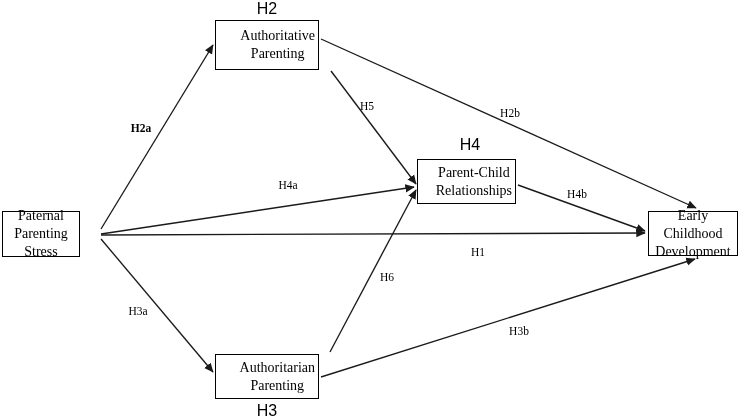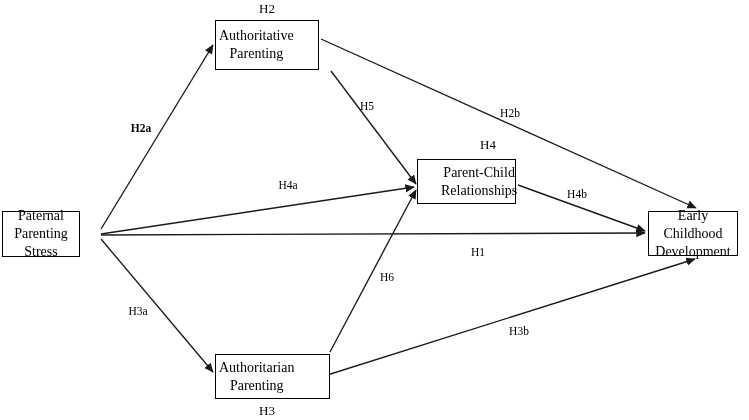--- a/index.html
+++ b/index.html
@@ -22,43 +22,43 @@
     width: 749px;
     height: 420px;
   }
   .node-box {
     position: absolute;
     box-sizing: border-box;
     border: 1px solid #000000;
     background: #ffffff;
     display: flex;
     align-items: center;
-    justify-content: flex-start;
+    justify-content: flex-end;
     text-align: center;
   }
   .node-label {
     font-family: "Liberation Serif", "DejaVu Serif", serif;
     font-size: 14px;
     line-height: 18px;
     color: #000000;
     padding: 0 3px;
     white-space: pre-line;
   }
   .edge-label {
     position: absolute;
     font-family: "Liberation Serif", "DejaVu Serif", serif;
     font-size: 11.5px;
     color: #000000;
     white-space: nowrap;
     transform: translate(-50%, -50%);
   }
   .hyp-label {
     position: absolute;
-    font-family: Liberation Serif, serif;
-    font-size: 13px;
+    font-family: Liberation Sans, sans-serif;
+    font-size: 16px;
     color: #000000;
     white-space: nowrap;
     transform: translate(-50%, -50%);
   }
 </style>
 </head>
 <body>
 
 <div id="diagram-root">
 
@@ -89,32 +89,32 @@
   <div class="node-box" style="left:215px; top:20px; width:104px; height:50px;">
     <span class="node-label">Authoritative
 Parenting</span>
   </div>
 
   <div class="node-box" style="left:417px; top:159px; width:99px; height:45px;padding-left:20px;">
     <span class="node-label">Parent-Child
 Relationships</span>
   </div>
 
-  <div class="node-box" style="left:215px; top:354px; width:115px; height:45px;">
+  <div class="node-box" style="left:215px; top:354px; width:104px; height:45px;">
     <span class="node-label">Authoritarian
 Parenting</span>
   </div>
 
   <div class="node-box" style="left:648px; top:211px; width:90px; height:45px;">
     <span class="node-label">Early Childhood
 Development</span>
   </div>
 
   <span class="hyp-label" style="left:267px; top:9px;">H2</span>
-  <span class="hyp-label" style="left:470px; top:145px;margin-left:18px;">H4</span>
+  <span class="hyp-label" style="left:470px; top:145px;">H4</span>
   <span class="hyp-label" style="left:267px; top:411px;">H3</span>
 
   <span class="edge-label" style="left:141px; top:128px;font-weight:bold;">H2a</span>
   <span class="edge-label" style="left:138px; top:311px;">H3a</span>
   <span class="edge-label" style="left:288px; top:185px;text-align:right;">H4a</span>
   <span class="edge-label" style="left:478px; top:252px;">H1</span>
   <span class="edge-label" style="left:367px; top:106px;">H5</span>
   <span class="edge-label" style="left:510px; top:113px;">H2b</span>
   <span class="edge-label" style="left:387px; top:277px;">H6</span>
   <span class="edge-label" style="left:519px; top:331px;">H3b</span>

